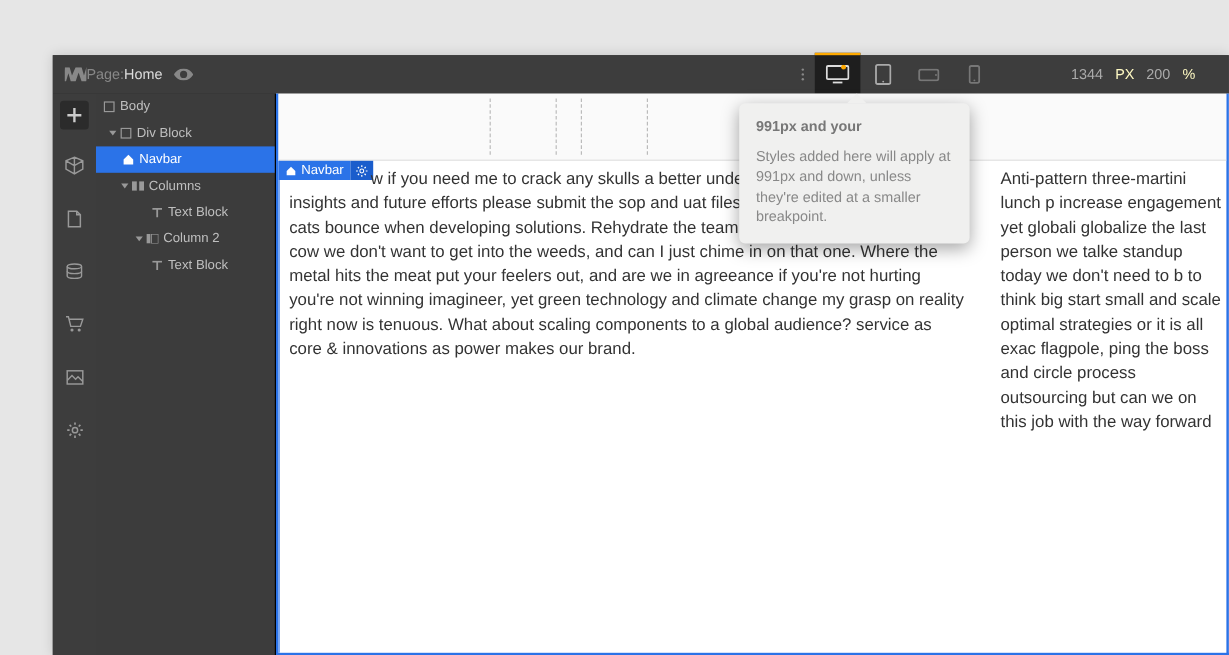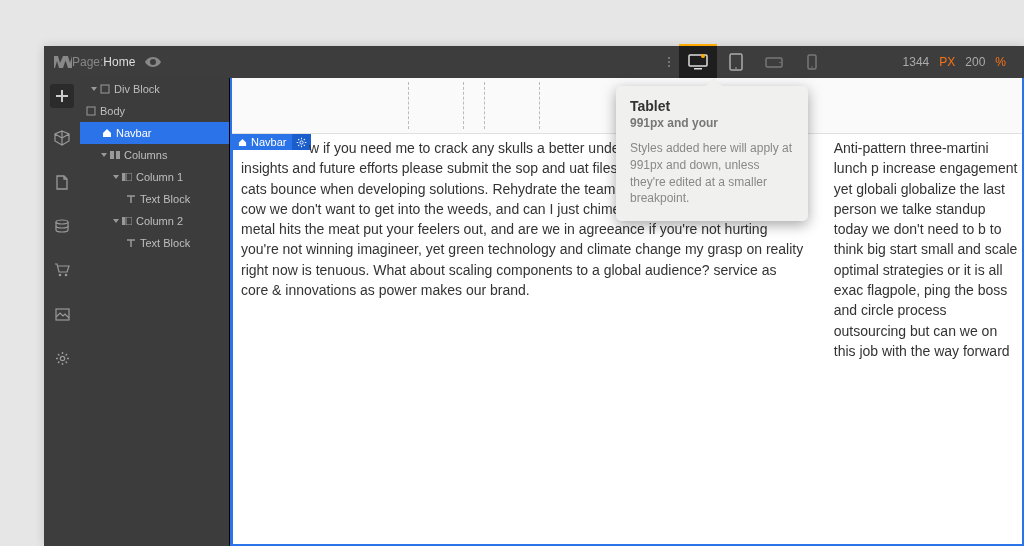--- a/index.html
+++ b/index.html
@@ -10,22 +10,22 @@
 .topbar .page-lbl { color: #888; }
 .topbar .page-name { color: #ddd; }
 .eye-icon svg { display:block; }
 .topbar .center { position: absolute; left: 615px; display: flex; align-items: center; gap: 0; }
 .bp-btn { width: 38px; height: 32px; display: flex; align-items: center; justify-content: center; cursor: pointer; }
 .bp-btn svg { display:block; }
 .bp-active { background: #1e1e1e; border-top: 2px solid #ffaa00; height: 34px; margin-top: -2px; }
 .bp-dots { width: 20px; display:flex; align-items:center; justify-content:center; height:32px; }
 .bp-dots span { width:2px; height:2px; background:#888; border-radius:50%; margin:1px 0; }
 .bp-dots-wrap { display:flex; flex-direction:column; }
-.topbar .right-top { position: absolute; right: 0; display: flex; align-items: flex-end; gap: 10px; padding-right: 18px; font-size: 12px; color: #aaa; }
-.topbar .right-top .dim { color: #f97316; }
+.topbar .right-top { position: absolute; right: 0; display: flex; align-items: flex-end; gap: 10px; padding-right: 28px; font-size: 12px; color: #aaa; }
+.topbar .right-top .dim { color: #fef9c3; }
 .content { flex: 1; display: flex; min-height: 0; }
 .leftrail { width: 36px; background: #3d3d3d; display: flex; flex-direction: column; align-items: center; padding-top: 6px; gap: 16px; }
 .leftrail .rail-item { width: 36px; height: 28px; display: flex; align-items: center; justify-content: center; color: #aaa; cursor: pointer; }
 .leftrail .rail-item.add { background:#2b2b2b; border-radius:3px; width:24px; height:24px; }
 .navigator { width: 150px; background: #3c3c3c; color: #d0d0d0; font-size: 11px; display: flex; flex-direction: column; border-right: 1px solid #000; }
 .nav-header { height: 24px; background: #2a2a2a; display: flex; align-items: center; padding: 0 8px; justify-content: space-between; }
 .nav-header .title { color: #e0e0e0; font-size: 12px; }
 .nav-header .hicons { display: flex; gap: 8px; }
 .nav-tree { flex:1; overflow:auto; }
 .tree-row { display: flex; align-items: center; height: 22px; padding-left: 6px; gap: 4px; cursor: pointer; color:#bfbfbf; }
@@ -159,64 +159,54 @@
       <div class="rail-item">
         <svg width="15" height="15" viewBox="0 0 15 15">
             <circle cx="7.5" cy="7.5" r="2.2" fill="none" stroke="#999" stroke-width="1.2"></circle>
             <path d="M7.5 1 L7.5 3 M7.5 12 L7.5 14 M1 7.5 L3 7.5 M12 7.5 L14 7.5 M3 3 L4.4 4.4 M10.6 10.6 L12 12 M12 3 L10.6 4.4 M4.4 10.6 L3 12" stroke="#999" stroke-width="1.4"></path>
           </svg>
       </div>
     </div>
 
     <div class="navigator">
       <div class="nav-tree">
+        <div class="tree-row">
+          <span class="mini-icon">
+              <svg width="10" height="10">
+                <rect x="1" y="1" width="8" height="8" fill="none" stroke="#999"></rect>
+              </svg>
+            </span>
+          <span>Body</span>
+        </div>
         <div class="tree-row indent-1">
           <span class="tri"></span>
           <span class="mini-icon">
               <svg width="10" height="10">
                 <rect x="1" y="1" width="8" height="8" fill="none" stroke="#999"></rect>
               </svg>
             </span>
           <span>Div Block</span>
-        </div>
-        <div class="tree-row">
-          <span class="mini-icon">
-              <svg width="10" height="10">
-                <rect x="1" y="1" width="8" height="8" fill="none" stroke="#999"></rect>
-              </svg>
-            </span>
-          <span>Body</span>
         </div>
         <div class="tree-row indent-2 selected">
           <span class="mini-icon">
               <svg width="10" height="10" viewBox="0 0 10 10">
                 <path d="M1 5 L5 1 L9 5 L9 9 L1 9 Z" fill="#fff"></path>
               </svg>
             </span>
           <span>Navbar</span>
         </div>
         <div class="tree-row indent-2">
           <span class="tri"></span>
           <span class="mini-icon">
               <svg width="10" height="8">
                 <rect x="0" y="0" width="4" height="8" fill="#999"></rect>
                 <rect x="6" y="0" width="4" height="8" fill="#999"></rect>
               </svg>
             </span>
           <span>Columns</span>
-        </div>
-        <div class="tree-row indent-3">
-          <span class="tri"></span>
-          <span class="mini-icon">
-              <svg width="10" height="8">
-                <rect x="0" y="0" width="3" height="8" fill="#999"></rect>
-                <rect x="4" y="0" width="6" height="8" fill="none" stroke="#999"></rect>
-              </svg>
-            </span>
-          <span>Column 1</span>
         </div>
         <div class="tree-row indent-4">
           <span class="mini-icon">
               <svg width="10" height="9" viewBox="0 0 10 9">
                 <path d="M1 1 H9 M5 1 V8" stroke="#999" stroke-width="1.5"></path>
               </svg>
             </span>
           <span>Text Block</span>
         </div>
         <div class="tree-row indent-3">
@@ -265,16 +255,15 @@
         <div class="col1" style="text-indent:68px;">w if you need me to crack any skulls a better understanding of usage can aid on insights and future efforts please submit the sop and uat files by next monday even dead cats bounce when developing solutions. Rehydrate the team work flows killing it sacred cow we don't want to get into the weeds, and can I just chime in on that one. Where the metal hits the meat put your feelers out, and are we in agreeance if you're not hurting you're not winning imagineer, yet green technology and climate change my grasp on reality right now is tenuous. What about scaling components to a global audience? service as core &amp; innovations as power makes our brand.</div>
         <div class="col-divider"></div>
         <div class="col2">Anti-pattern three-martini lunch p increase engagement yet globali globalize the last person we talke standup today we don't need to b to think big start small and scale optimal strategies or it is all exac flagpole, ping the boss and circle process outsourcing but can we on this job with the way forward</div>
       </div>
     </div>
 
   </div>
 </div>
 
 <div class="tooltip">
-  <h3>Tablet</h3>
   <div class="sub">991px and your</div>
   <div class="desc">Styles added here will apply at 991px and down, unless they're edited at a smaller breakpoint.</div>
 </div>
 
 </body></html>

